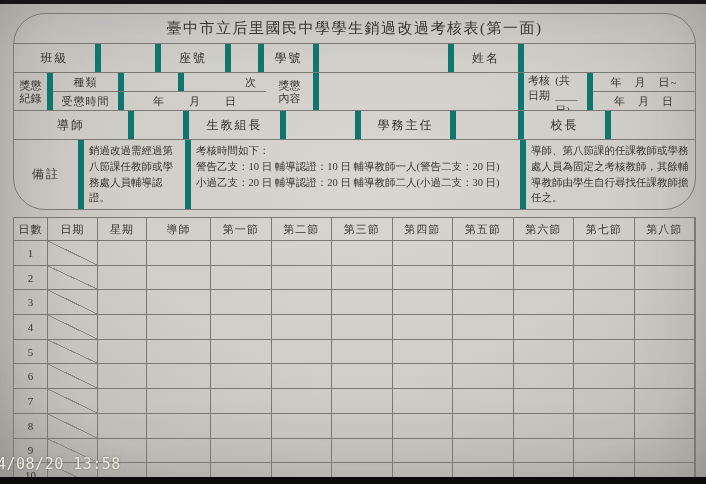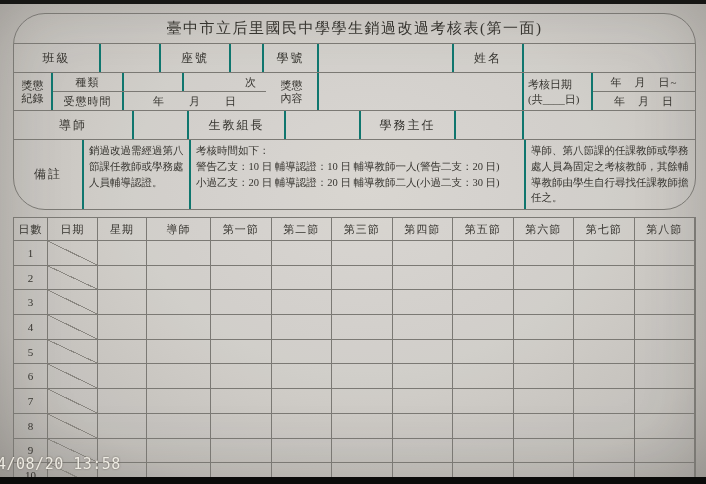--- a/index.html
+++ b/index.html
@@ -12,33 +12,33 @@
   .paper{
     position:absolute;left:0;top:4px;width:706px;height:473px;
     background:radial-gradient(ellipse at 52% 38%, #d7d4cf 0%, #cfccc7 45%, #c0bdb8 78%, #a9a6a1 100%);
     box-shadow:inset 0 0 70px rgba(60,55,48,.22);
   }
   .tbl{position:absolute;left:13px;width:683px;border:1px solid #7b7974;box-sizing:border-box;background:rgba(255,255,255,0.06);}
   .top-table{top:13px;border-radius:32px;}
   .log-table{top:217px;border-bottom:none;}
   .trow{display:flex;border-bottom:1px solid #7b7974;box-sizing:border-box;align-items:stretch;}
   .trow:last-child{border-bottom:none;}
-  .cell{border-right:2px solid #0f766e;box-sizing:border-box;display:flex;align-items:center;justify-content:center;overflow:hidden;}
+  .cell{border-right:6px solid #0f766e;box-sizing:border-box;display:flex;align-items:center;justify-content:center;overflow:hidden;}
   .nr{border-right:none;}
   .h30{height:30px;} .h29{height:29px;} .h38{height:38px;} .h69{height:69px;}
   .flex1{flex:1;}
   .title{font-size:15px;letter-spacing:1.5px;}
   .lbl{font-size:12px;letter-spacing:2px;}
   .sm{font-size:11px;letter-spacing:1px;}
   .two{flex-direction:column;line-height:1.15;font-size:11px;letter-spacing:0;}
   .colgrp{display:flex;flex-direction:column;box-sizing:border-box;}
   .subrow{display:flex;flex:1;border-bottom:1px solid #7b7974;box-sizing:border-box;align-items:stretch;}
   .subrow:last-child{border-bottom:none;}
   .rt{justify-content:flex-end;padding-right:9px;}
-  .assess{flex-direction:column;align-items:flex-start;padding-left:4px;font-size:11px;line-height:1.35;letter-spacing:0;}
+  .assess{align-items:flex-start;padding-left:4px;font-size:11px;line-height:1.35;letter-spacing:0;}
   .note{font-size:10.5px;letter-spacing:0;line-height:1.5;align-items:flex-start;justify-content:flex-start;text-align:left;padding:3px 5px;}
   .note-col{flex-direction:column;}
   .note-col div{white-space:nowrap;}
   
   .wB0{width:87px;} .wB1{width:60px;} .wB2{width:70px;} .wB3{width:33px;} .wB4{width:55px;} .wB5{width:135px;} .wB6{width:70px;}
   
   .wC0{width:39px;} .wCg{width:213px;justify-content:space-between;} .wC1{width:71px;} .wC2{width:60px;} .wC3{flex:1;} .wC23{flex:1;}
   .wC4{width:53px;} .wC5{width:205px;} .wC6{width:69px;} .wC7{flex:1;}
   
   .wE0{width:120px;} .wE1{width:55px;} .wE2{width:97px;} .wE3{width:75px;} .wE4{width:95px;} .wE5{width:68px;} .wE6{width:87px;}
@@ -119,20 +119,21 @@
       </div>
     </div>
 
     <div class="trow h29">
       <div class="cell wE0 lbl">導師</div>
       <div class="cell wE1"></div>
       <div class="cell wE2 lbl">生教組長</div>
       <div class="cell wE3"></div>
       <div class="cell wE4 lbl">學務主任</div>
       <div class="cell wE5"></div>
+      <div class="cell wE6 lbl">校長</div>
       <div class="cell flex1 nr"></div>
     </div>
 
     <div class="trow h69">
       <div class="cell wF0 lbl">備註</div>
       <div class="cell wF1 note">銷過改過需經過第八節課任教師或學務處人員輔導認證。</div>
       <div class="cell wF2 note note-col">
         <div>考核時間如下：</div>
         <div>警告乙支：10 日 輔導認證：10 日 輔導教師一人(警告二支：20 日)</div>
         <div>小過乙支：20 日 輔導認證：20 日 輔導教師二人(小過二支：30 日)</div>

